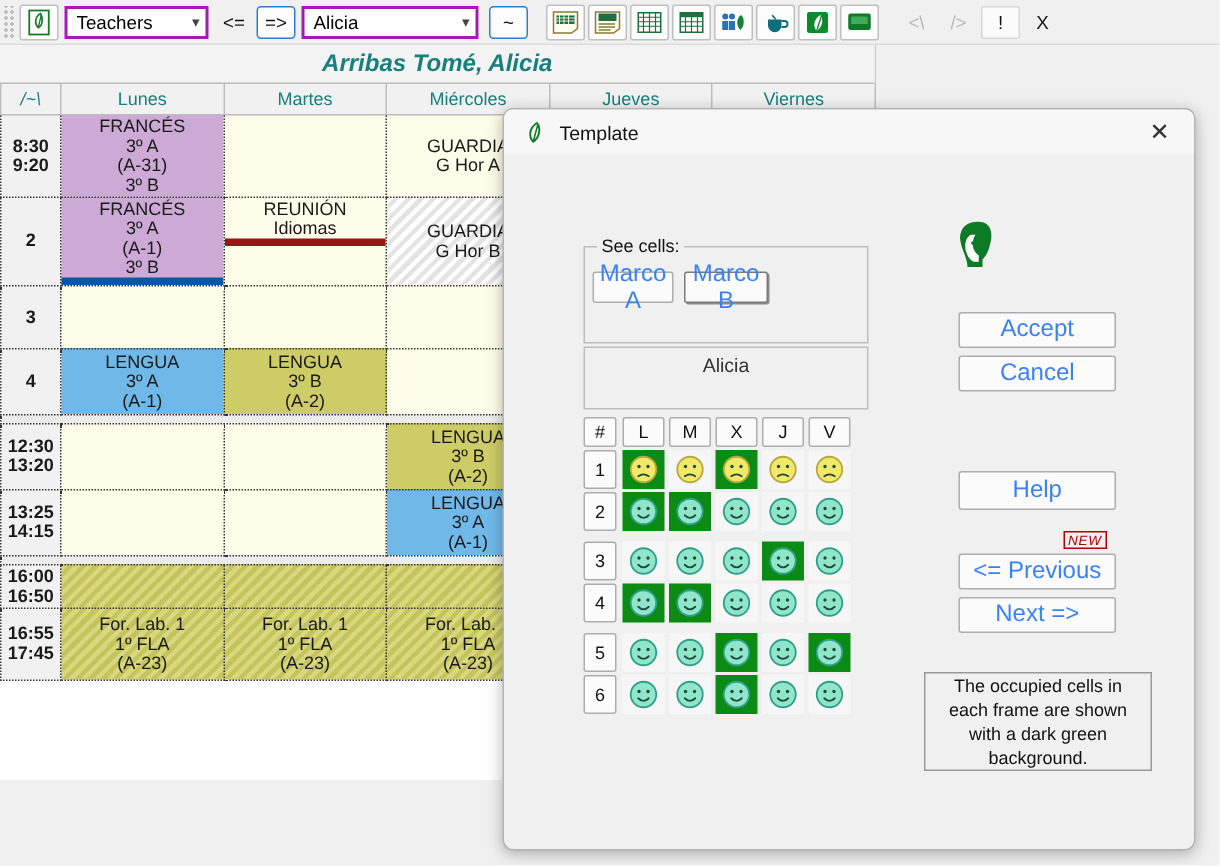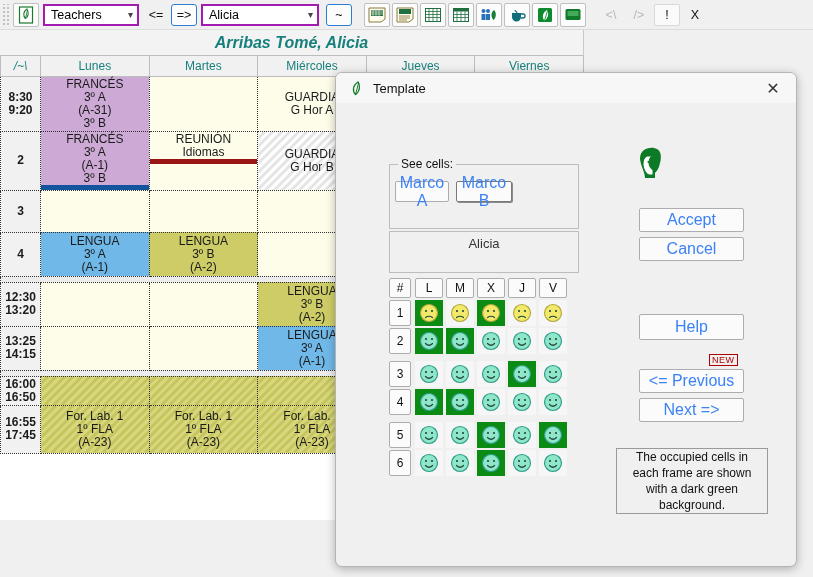--- a/index.html
+++ b/index.html
@@ -812,21 +812,21 @@
 
     <div class="pbtn" style="position:absolute; left:303px; top:105px; width:105px; height:24px;">
       <span>Accept</span>
     </div>
     <div class="pbtn" style="position:absolute; left:303px; top:134px; width:105px; height:24px;">
       <span>Cancel</span>
     </div>
     <div class="pbtn" style="position:absolute; left:303px; top:163px; width:105px; height:26px;margin-top:48px;">
       <span>Help</span>
     </div>
-    <div class="newtag" style="left:373px; top:251px;">NEW</div>
+    <div class="newtag" style="left:373px; top:251px;font-style:italic;">NEW</div>
     <div class="pbtn" style="position:absolute; left:303px; top:266px; width:105px; height:24px;">
       <span>&lt;= Previous</span>
     </div>
     <div class="pbtn" style="position:absolute; left:303px; top:295px; width:105px; height:24px;">
       <span>Next =&gt;</span>
     </div>
 
     <div class="notebox" style="left:280px; top:345px; width:152px; height:66px;">
       <span>The occupied cells in each frame are shown with a dark green background.</span>
     </div>

